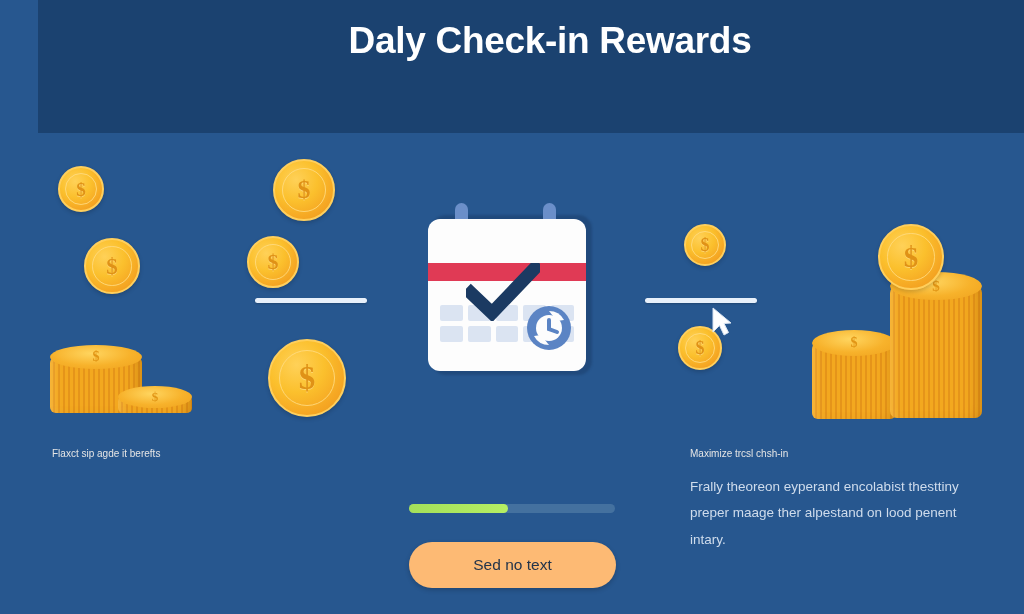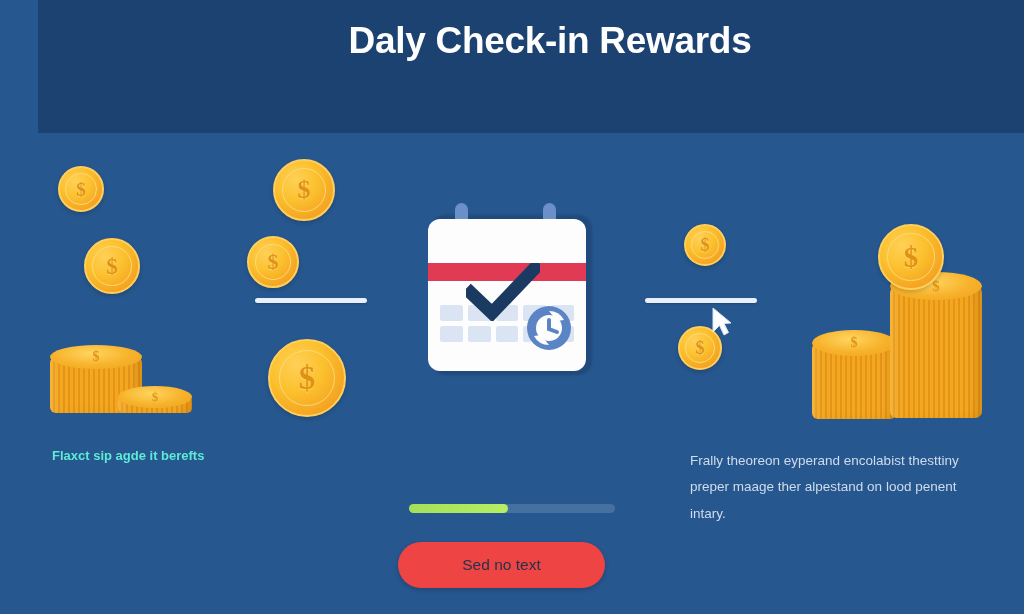--- a/index.html
+++ b/index.html
@@ -200,23 +200,23 @@
   
   .col {
     position: absolute;
     top: 448px;
     width: 300px;
   }
   .col.left  { left: 52px; }
   .col.right { left: 690px; }
   .col-heading {
     margin: 0 0 14px 0;
-    font-size: 13px;
-    font-weight: bold;
-    color: #5eead4;
+    font-size: 10px;
+    font-weight: normal;
+    color: #e5e5e5;
     line-height: 1.2;
   }
   .col-body {
     margin: 0;
     font-size: 13.5px;
     color: #cfdcec;
     line-height: 1.95;
   }
 
   
@@ -229,25 +229,25 @@
   }
   .progress-fill {
     height: 100%;
     border-radius: 5px;
     background: linear-gradient(90deg, #a4e05a 0%, #b6ef63 100%);
   }
 
   
   .cta-button {
     position: absolute;
-    left: 398px; top: 542px;
+    left: 409px; top: 542px;
     width: 207px; height: 46px;
     border: none;
     border-radius: 23px;
-    background: #ef4444;
+    background: #fdba74;
     color: #23344a;
     font-family: "Liberation Sans", sans-serif;
     font-size: 15.5px;
     font-weight: normal;
     cursor: pointer;
     box-shadow: 0 2px 5px rgba(0,0,0,.2);
   }
 </style>
 </head>
 <body>
@@ -360,20 +360,21 @@
       </div>
     </div>
 
   </div>
 
   <div class="col left">
     <h2 class="col-heading">Flaxct sip agde it berefts</h2>
   </div>
 
   <div class="col right">
+    <h2 class="col-heading">Maximize trcsl chsh-in</h2>
     <p class="col-body">Frally theoreon eyperand encolabist thesttiny preper maage ther alpestand on lood penent intary.</p>
   </div>
 
   <div class="progress-track">
     <div class="progress-fill" style="width: 48%;"></div>
   </div>
 
   <button class="cta-button">Sed no text</button>
 
 </div>

